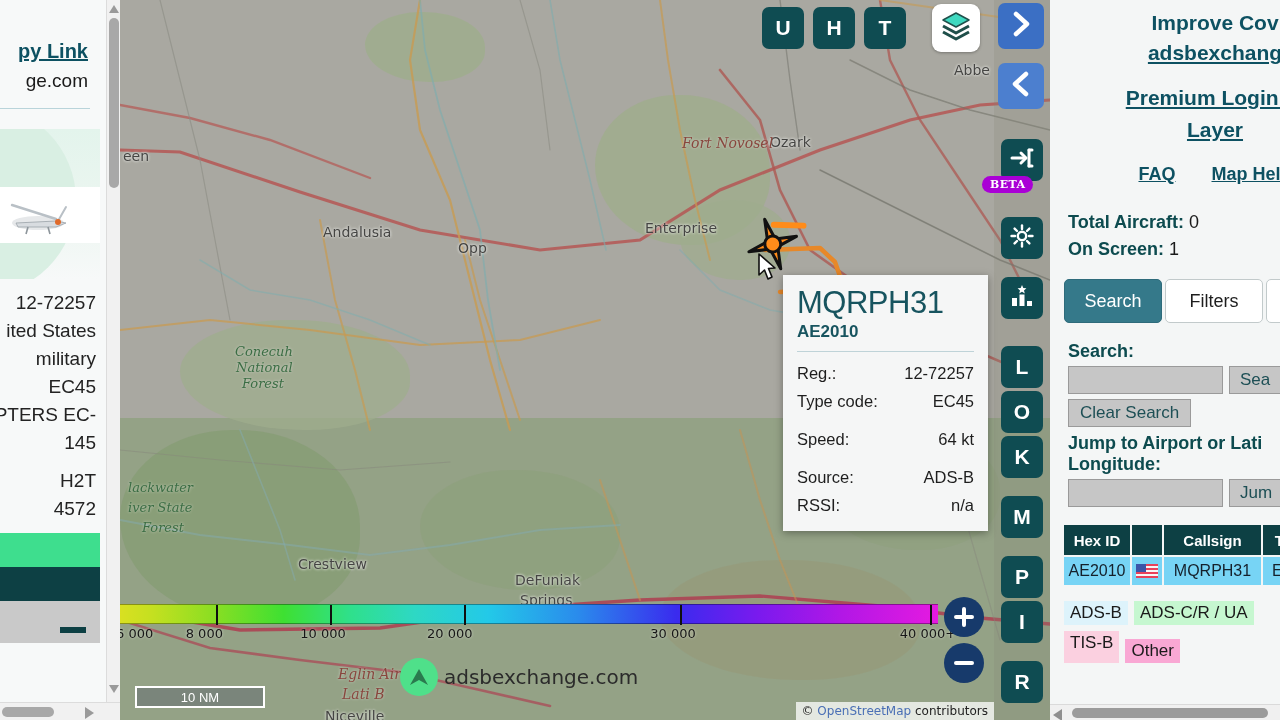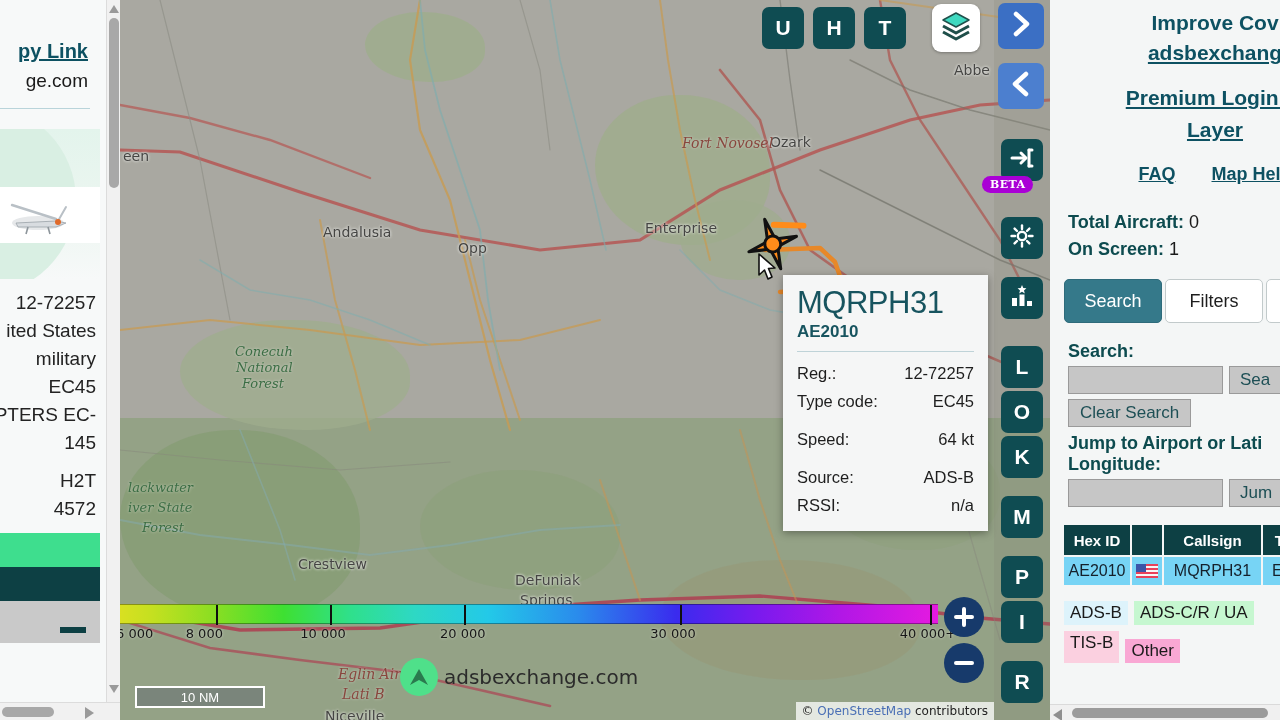--- a/index.html
+++ b/index.html
@@ -516,21 +516,21 @@
           <div class="alt-tick" style="left: 95.706px;"></div>
           <div class="alt-tick" style="left: 210.226px;"></div>
           <div class="alt-tick" style="left: 343.56px;"></div>
           <div class="alt-tick" style="left: 560.33px;"></div>
           <div class="alt-tick" style="left: 809.82px;"></div>
         </div>
       <div id="alt-ticks" style="position:relative;height:20px;">
           <div class="alt-lbl" style="top: 2px; left: -4px;">6 000</div>
           <div class="alt-lbl" style="top: 2px; left: 65.706px;">8 000</div>
           <div class="alt-lbl" style="top: 2px; left: 180.226px;">10 000</div>
-          <div class="alt-lbl" style="top: 2px; left: 320px;">20 000</div>
+          <div class="alt-lbl" style="top: 2px; left: 307px;">20 000</div>
           <div class="alt-lbl" style="top: 2px; left: 530.33px;">30 000</div>
           <div class="alt-lbl" style="top: 2px; left: 779.82px;">40 000+</div>
         </div>
     </div>
 
     <div id="scale-bar">
       <span>10 NM</span>
     </div>
 
     <div id="adsb-watermark">

